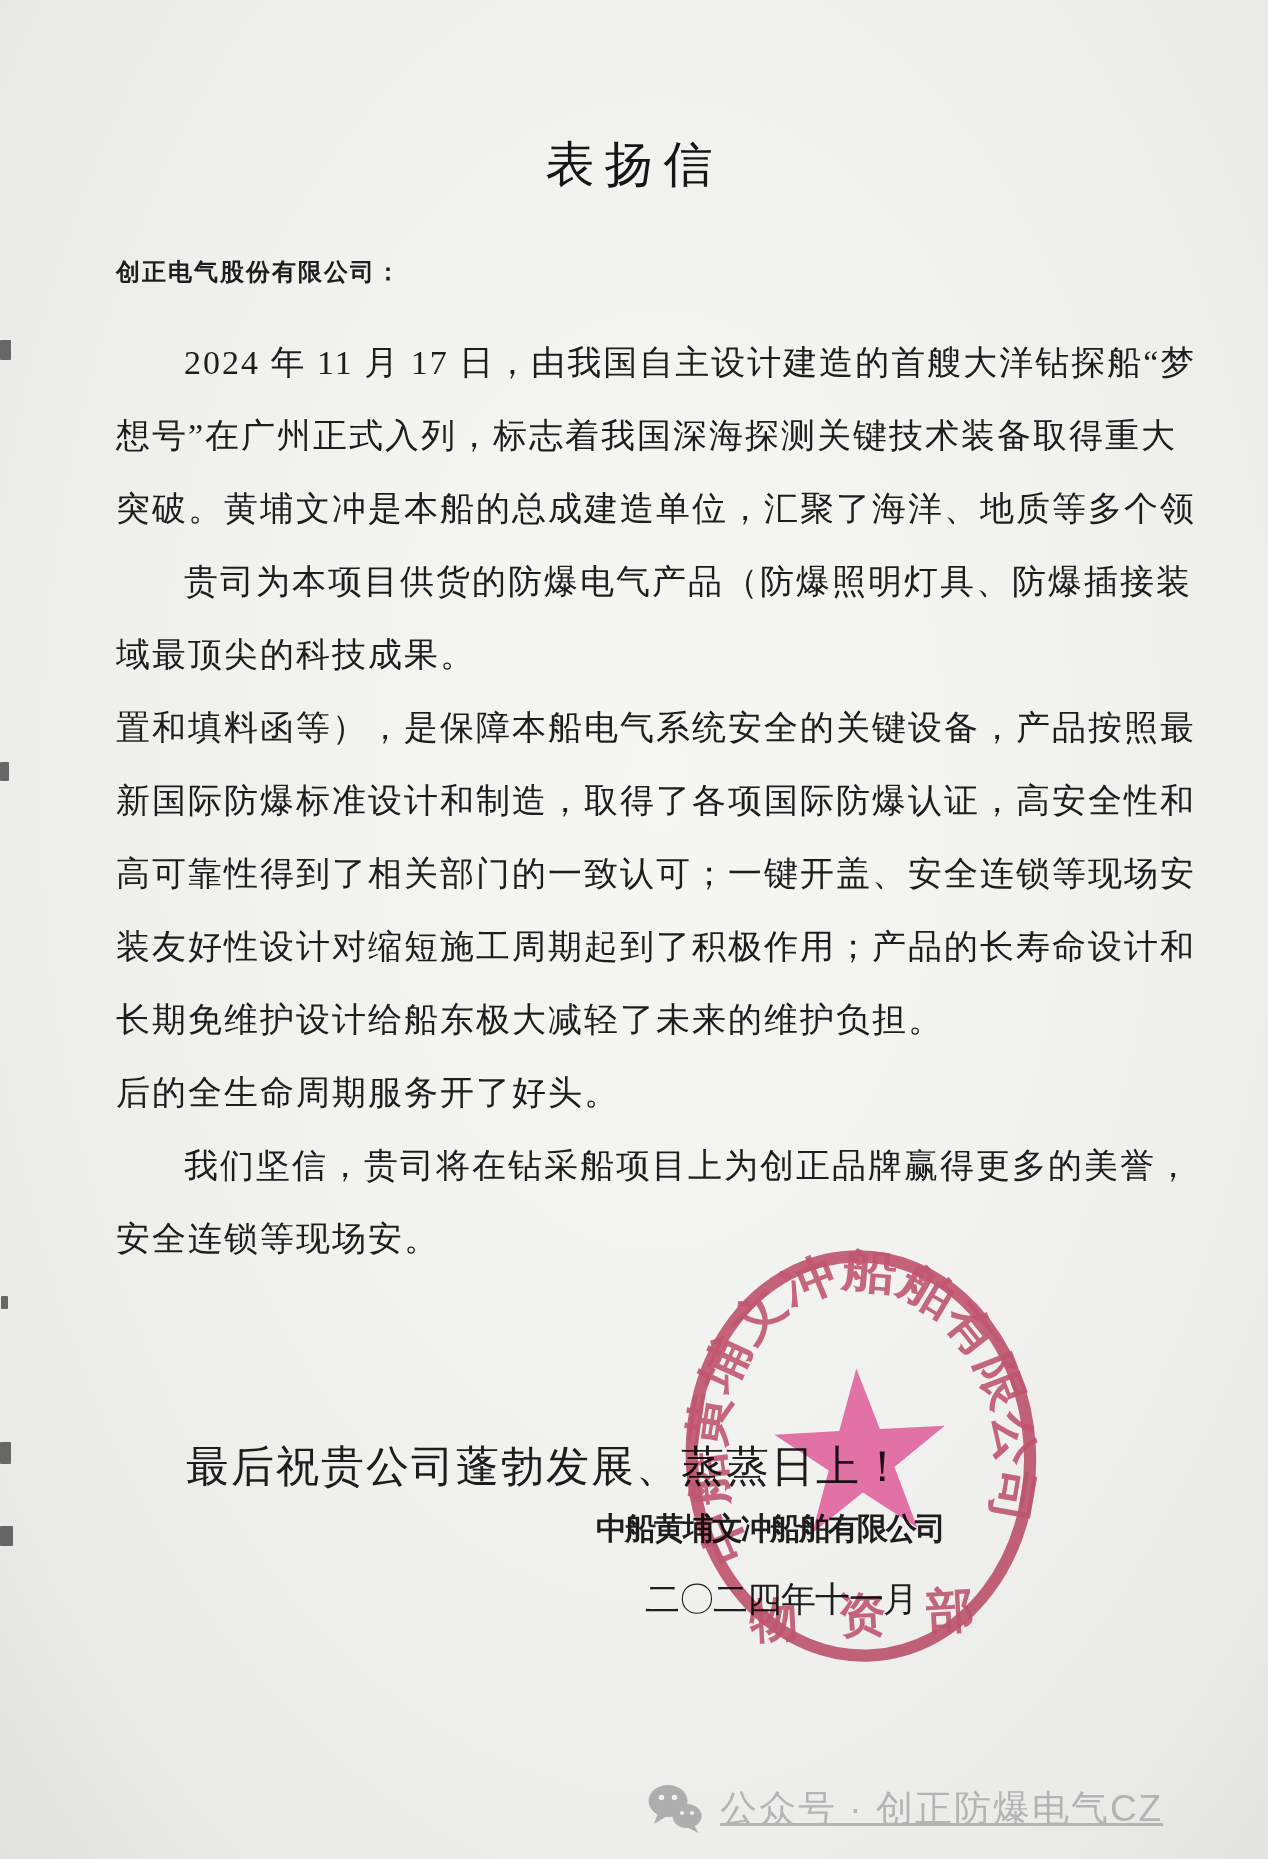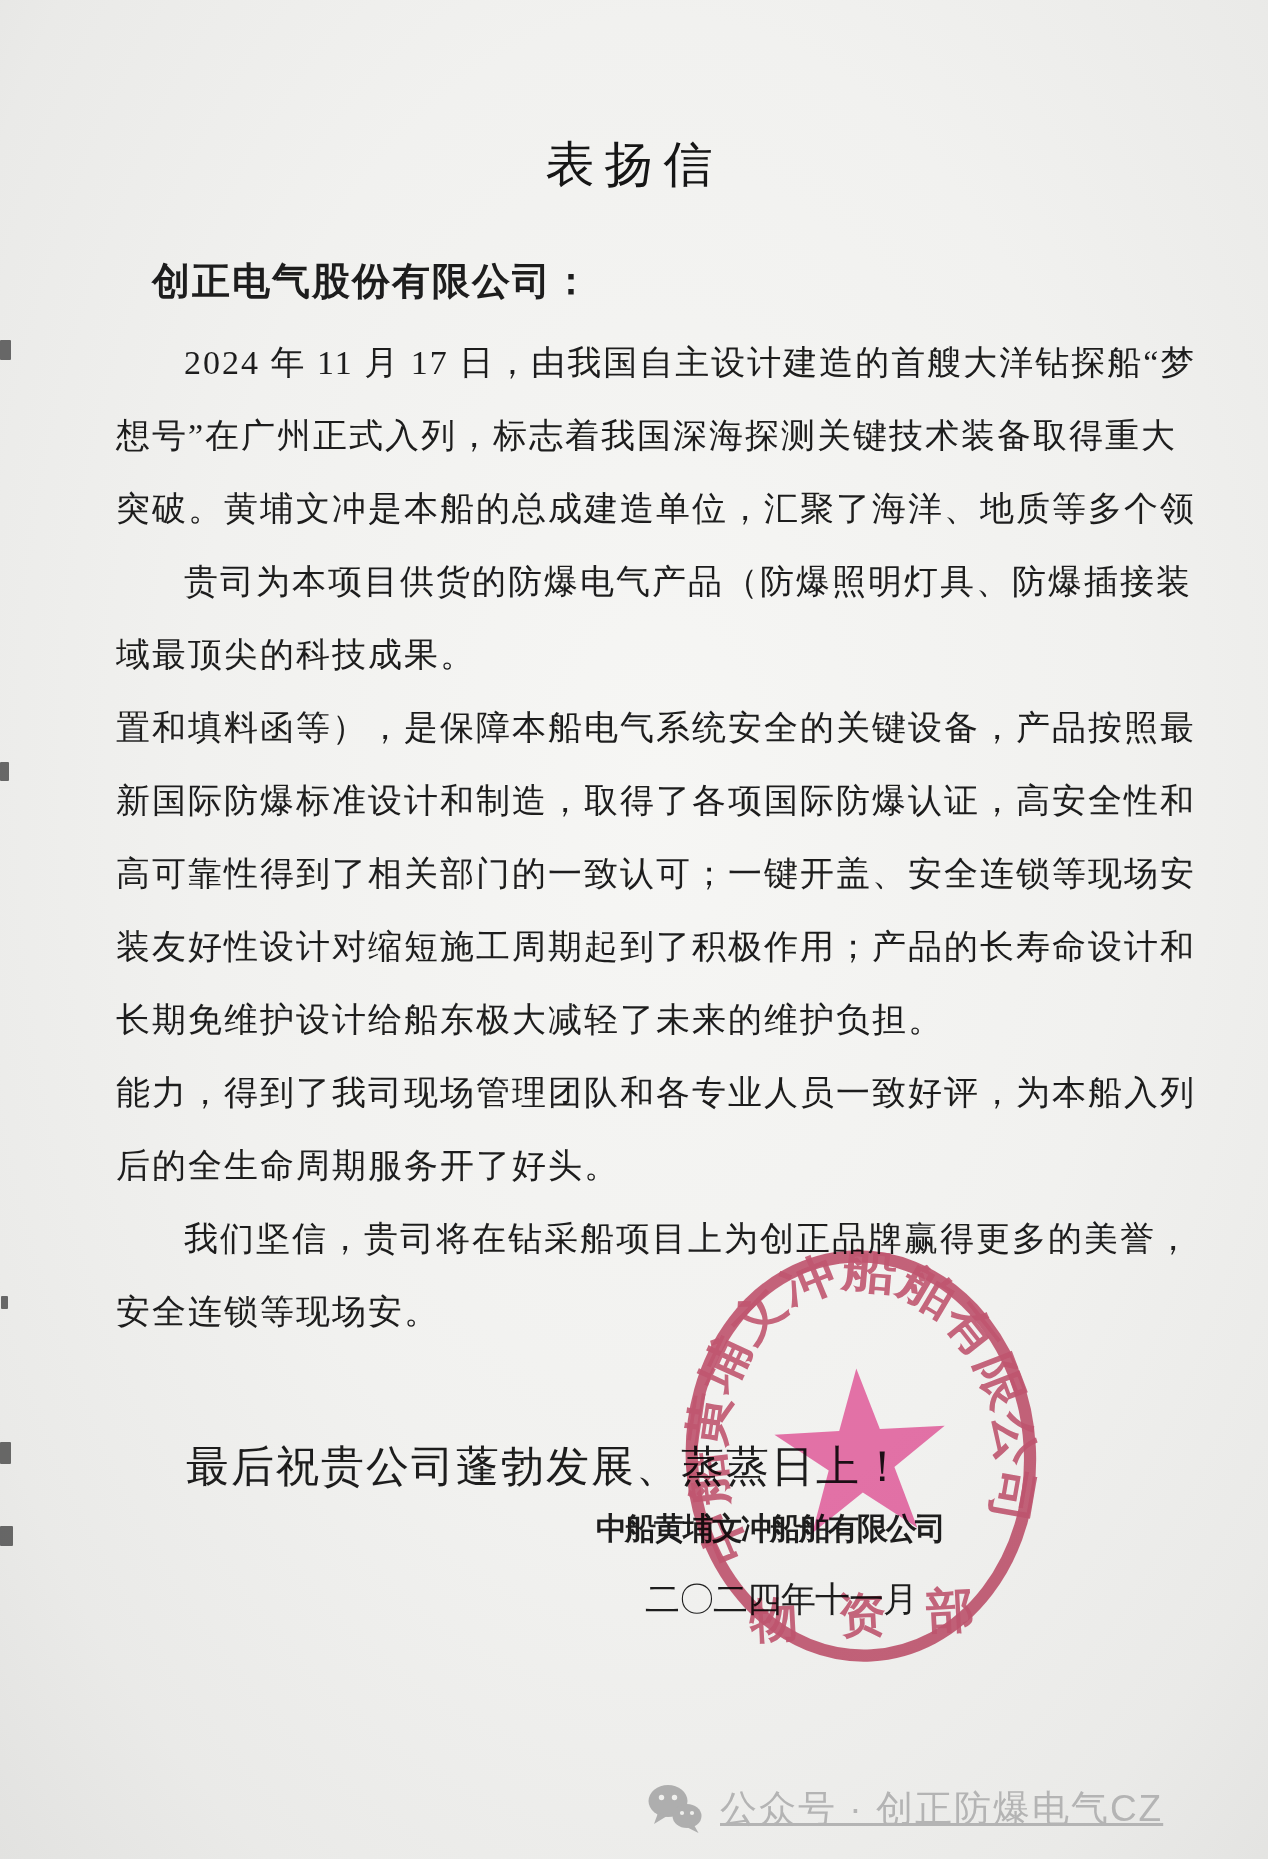--- a/index.html
+++ b/index.html
@@ -18,24 +18,23 @@
     top: 132px; left: 0; width: 100%;
     text-align: center;
     font-size: 49px;
     font-weight: 400;
     letter-spacing: 10px;
     color: #161616;
   }
   .salutation {
     position: absolute;
     top: 256px; left: 116px;
-    font-size: 38px;
+    font-size: 24px;
     letter-spacing: 2px;
     font-weight: 600;
-    margin-left: 36px;
   }
   .body {
     position: absolute;
     top: 326px; left: 116px; width: 1050px;
     font-size: 34px;
     line-height: 73px;
     letter-spacing: 2px;
   }
   .line { white-space: nowrap; }
   .line.indent { text-indent: 68px; }
@@ -112,21 +111,20 @@
     <div class="line">突破。黄埔文冲是本船的总成建造单位，汇聚了海洋、地质等多个领</div>
     <div class="line indent">贵司为本项目供货的防爆电气产品（防爆照明灯具、防爆插接装</div>
 
     <div class="line">域最顶尖的科技成果。</div>
     <div class="line">置和填料函等），是保障本船电气系统安全的关键设备，产品按照最</div>
     <div class="line">新国际防爆标准设计和制造，取得了各项国际防爆认证，高安全性和</div>
     <div class="line">高可靠性得到了相关部门的一致认可；一键开盖、安全连锁等现场安</div>
     <div class="line">装友好性设计对缩短施工周期起到了积极作用；产品的长寿命设计和</div>
     <div class="line">长期免维护设计给船东极大减轻了未来的维护负担。</div>
 
-    <div class="line">能力，得到了我司现场管理团队和各专业人员一致好评，为本船入列</div>
     <div class="line">后的全生命周期服务开了好头。</div>
 
     <div class="line indent">我们坚信，贵司将在钻采船项目上为创正品牌赢得更多的美誉，</div>
     <div class="line">安全连锁等现场安。</div>
   </div>
 
   <div class="closing">最后祝贵公司蓬勃发展、蒸蒸日上！</div>
 
   <div class="sig-company">中船黄埔文冲船舶有限公司</div>
   <div class="sig-date">二〇二四年十一月</div>

